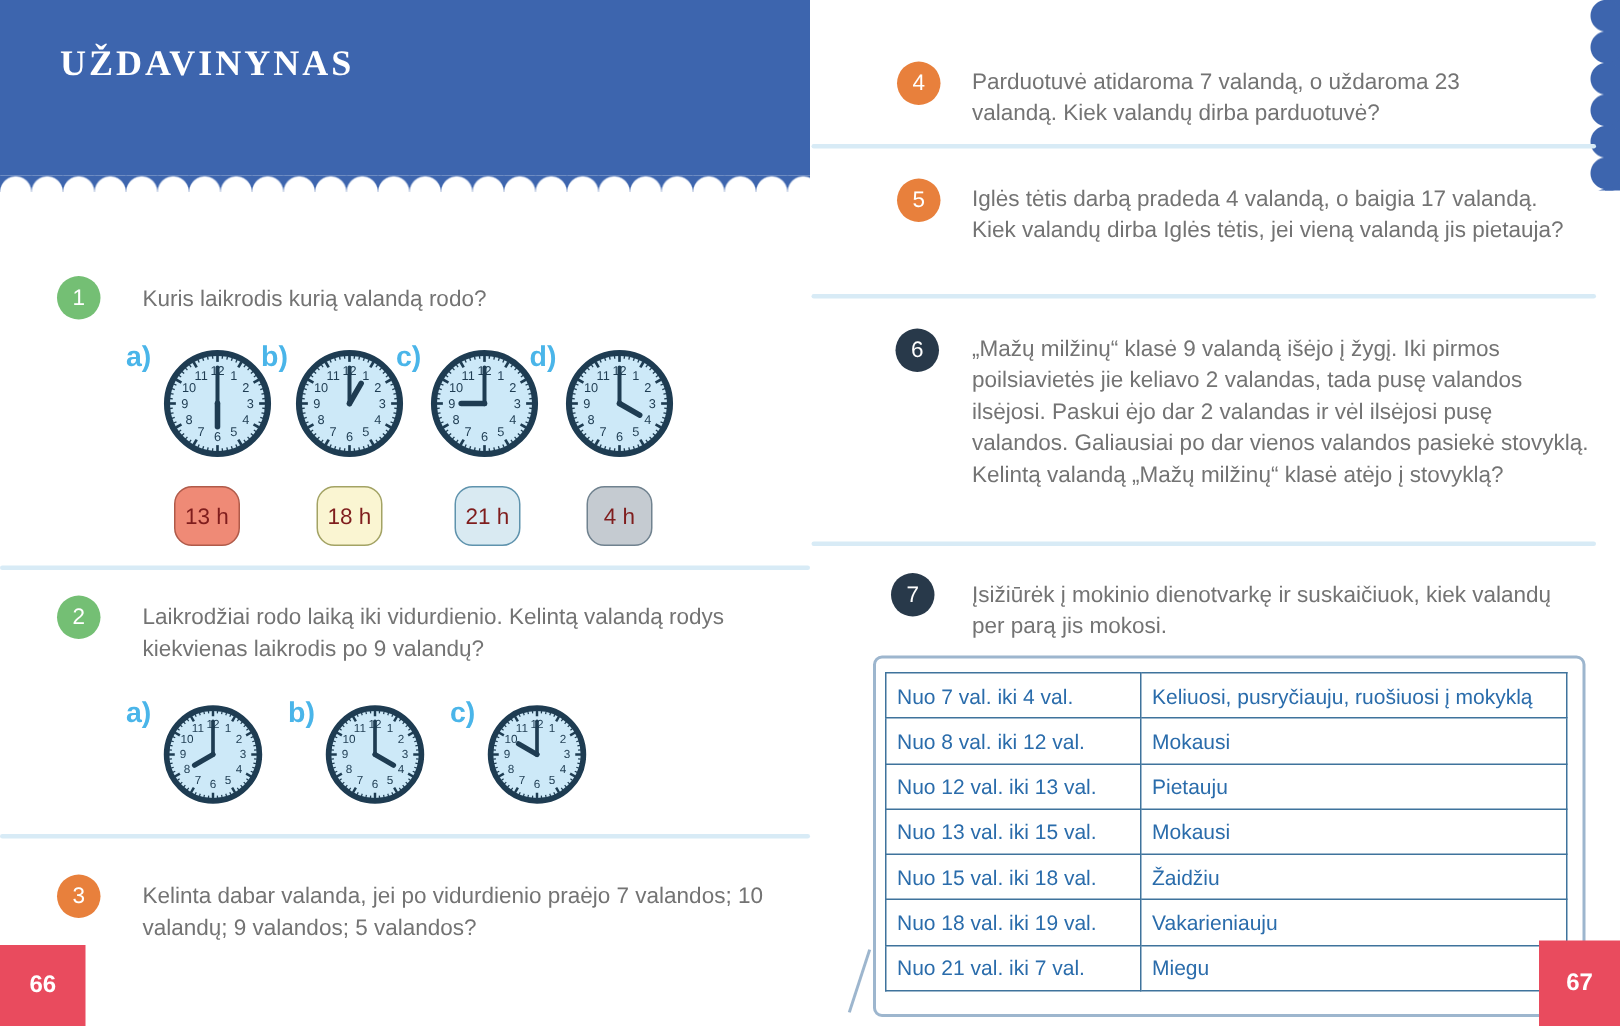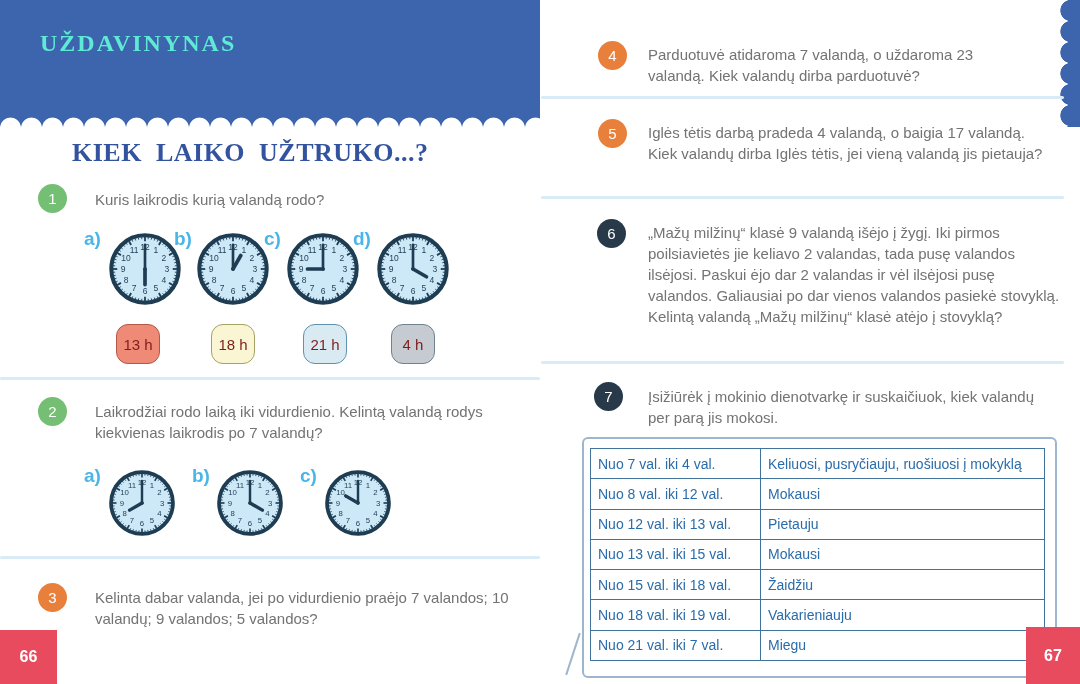--- a/index.html
+++ b/index.html
@@ -4,21 +4,21 @@
 <style>
   html,body{margin:0;padding:0;}
   body{font-family:"Liberation Sans",sans-serif;background:#fff;}
   .page{position:relative;width:1080px;height:684px;background:#ffffff;overflow:hidden;}
 
   
   .blue-header{position:absolute;left:0;top:0;width:540px;height:128px;background:#3d65ae;}
   .scallops{position:absolute;left:0;top:117px;width:540px;height:11px;
     background-image:radial-gradient(circle 10.5px at 10.5px 11px,#ffffff 10px,rgba(255,255,255,0) 10.8px);
     background-size:21px 11px;background-repeat:repeat-x;}
-  .brand{position:absolute;left:40px;top:30px;color:#5eead4;font-family:"Liberation Serif",serif;
+  .brand{position:absolute;left:40px;top:30px;color:#ffffff;font-family:"Liberation Serif",serif;
     font-weight:bold;font-size:24px;letter-spacing:2px;}
 
   
   .right-strip{position:absolute;right:0;top:0;width:20px;height:127px;
     background:
       radial-gradient(circle 10.5px at 11px 10.5px,#3d65ae 10.3px,rgba(61,101,174,0) 11px) 0 0/20px 21px repeat-y,
       linear-gradient(#3d65ae,#3d65ae) 10px 0/10px 100% no-repeat;}
 
   .title{position:absolute;left:72px;top:138px;color:#33539f;font-family:"Liberation Serif",serif;
     font-weight:bold;font-size:26px;letter-spacing:.5px;word-spacing:7px;}
@@ -62,21 +62,20 @@
 </head>
 <body>
 
 <div class="page">
 
   <div class="blue-header">
     <div class="brand">UŽDAVINYNAS</div>
   </div>
   <div class="scallops"></div>
 
-  <div class="title">KIEK LAIKO UŽTRUKO...?</div>
 
   <div class="badge green" style="left:38px;top:184px;">1</div>
   <div class="ex-text" style="left:95px;top:189px;width:420px;">Kuris laikrodis kurią valandą rodo?</div>
 
   <span class="clock-letter" style="left:84px;top:228px;">a)</span>
   <div class="clock" style="left:108px;top:232px;width:74px;height:74px;"><svg viewBox="0 0 100 100" width="100%" height="100%">
         <circle cx="50" cy="50" r="45.5" fill="#cde9f8" stroke="#1e3c52" stroke-width="5.5"></circle>
         <line x1="50.00" y1="6.80" x2="50.00" y2="12.50" stroke="#1e3c52" stroke-width="2.4"></line>
         <line x1="54.52" y1="7.04" x2="54.23" y2="9.72" stroke="#1e3c52" stroke-width="1.2"></line>
         <line x1="58.98" y1="7.74" x2="58.42" y2="10.39" stroke="#1e3c52" stroke-width="1.2"></line>
@@ -392,21 +391,21 @@
       </svg></div>
 
   <div class="answer-box red" style="left:116px;top:324px;">13 h</div>
   <div class="answer-box yellow" style="left:211px;top:324px;">18 h</div>
   <div class="answer-box blue" style="left:303px;top:324px;">21 h</div>
   <div class="answer-box gray" style="left:391px;top:324px;">4 h</div>
 
   <div class="sep" style="left:0;top:377px;width:540px;"></div>
 
   <div class="badge green" style="left:38px;top:397px;">2</div>
-  <div class="ex-text" style="left:95px;top:401px;width:430px;">Laikrodžiai rodo laiką iki vidurdienio. Kelintą valandą rodys kiekvienas laikrodis po 7 valandų?</div>
+  <div class="ex-text" style="left:95px;top:401px;width:430px;">Laikrodžiai rodo laiką iki vidurdienio. Kelintą valandą rodys kiekvienas laikrodis po 9 valandų?</div>
 
   <span class="clock-letter" style="left:84px;top:465px;">a)</span>
   <div class="clock" style="left:108px;top:469px;width:68px;height:68px;"><svg viewBox="0 0 100 100" width="100%" height="100%">
         <circle cx="50" cy="50" r="45.5" fill="#cde9f8" stroke="#1e3c52" stroke-width="5.5"></circle>
         <line x1="50.00" y1="6.80" x2="50.00" y2="12.50" stroke="#1e3c52" stroke-width="2.4"></line>
         <line x1="54.52" y1="7.04" x2="54.23" y2="9.72" stroke="#1e3c52" stroke-width="1.2"></line>
         <line x1="58.98" y1="7.74" x2="58.42" y2="10.39" stroke="#1e3c52" stroke-width="1.2"></line>
         <line x1="63.35" y1="8.91" x2="62.52" y2="11.48" stroke="#1e3c52" stroke-width="1.2"></line>
         <line x1="67.57" y1="10.53" x2="66.47" y2="13.00" stroke="#1e3c52" stroke-width="1.2"></line>
         <line x1="71.60" y1="12.59" x2="68.75" y2="17.52" stroke="#1e3c52" stroke-width="2.4"></line>

